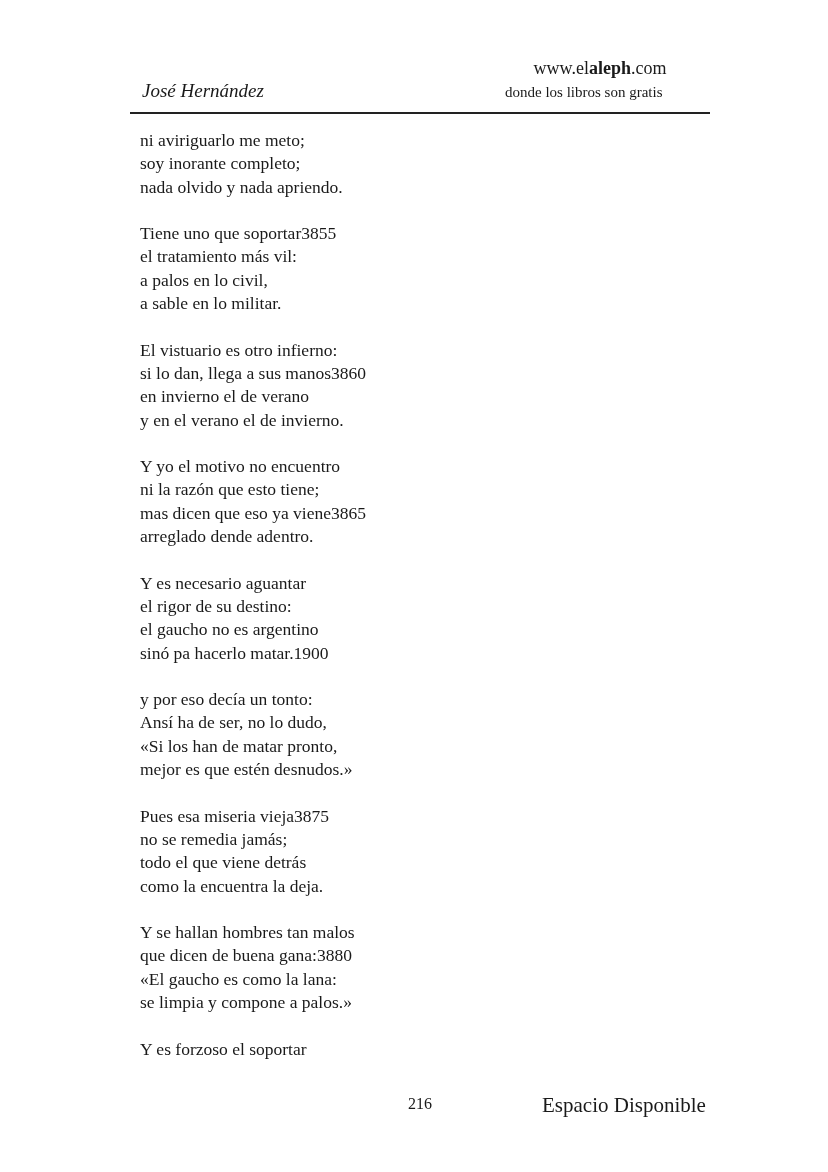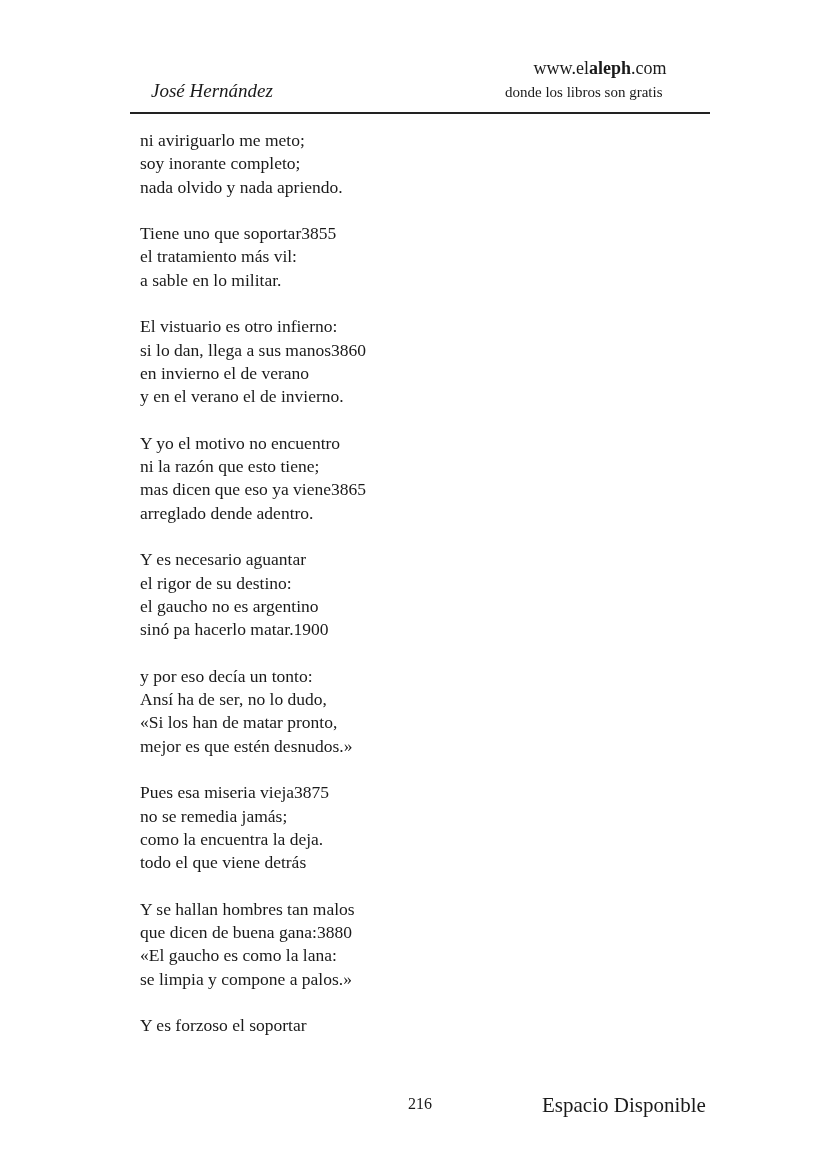--- a/index.html
+++ b/index.html
@@ -1,18 +1,18 @@
 <!DOCTYPE html>
 <html><head>
 <meta charset="utf-8">
 <style>
   html, body { margin: 0; padding: 0; background: #ffffff; }
   body { width: 828px; height: 1172px; position: relative; overflow: hidden;
          font-family: "Liberation Serif", "DejaVu Serif", serif; color: #1a1a1a; }
-  .header-author { position: absolute; left: 151px; top: 80px; font-size: 19px; font-style: italic; }
+  .header-author { position: absolute; left: 142px; top: 80px; font-size: 19px; font-style: italic; }
   .header-site { position: absolute; left: 505px; top: 58px; width: 190px; text-align: center; font-size: 18px; }
   .header-site b { font-weight: bold; margin-top: 8px; }
   .header-tagline { position: absolute; left: 505px; top: 84px; width: 190px; font-size: 15px; }
   .header-rule { position: absolute; left: 130px; top: 112px; width: 580px; height: 0; border-top: 2px solid #222; }
   .poem { position: absolute; left: 140px; top: 129px; width: 540px; font-size: 17.5px; line-height: 23.3px; }
   .stanza { margin: 0 0 23.3px 0; }
   .verse { display: flex; justify-content: flex-start; height: 23.3px; white-space: nowrap; }
   .verse-num { width: 60px; text-align: left; margin-right: 23px; }
   .footer-page { position: absolute; left: 408px; top: 1095px; font-size: 16px; font-weight: normal; }
   .footer-note { position: absolute; left: 510px; top: 1093px; font-size: 21px; margin-left: 32px; }
@@ -42,20 +42,24 @@
         <span class="verse-num"></span>
       </div>
     </div>
     <div class="stanza">
       <div class="verse">
         <span>Tiene uno que soportar</span>
         <span class="verse-num">3855</span>
       </div>
       <div class="verse">
         <span>el tratamiento más vil:</span>
+        <span class="verse-num"></span>
+      </div>
+      <div class="verse">
+        <span>a palos en lo civil,</span>
         <span class="verse-num"></span>
       </div>
       <div class="verse">
         <span>a sable en lo militar.</span>
         <span class="verse-num"></span>
       </div>
     </div>
     <div class="stanza">
       <div class="verse">
         <span>El vistuario es otro infierno:</span>
@@ -131,25 +135,25 @@
     <div class="stanza">
       <div class="verse">
         <span>Pues esa miseria vieja</span>
         <span class="verse-num">3875</span>
       </div>
       <div class="verse">
         <span>no se remedia jamás;</span>
         <span class="verse-num"></span>
       </div>
       <div class="verse">
-        <span>como la encuentra la deja.</span>
+        <span>todo el que viene detrás</span>
         <span class="verse-num"></span>
       </div>
       <div class="verse">
-        <span>todo el que viene detrás</span>
+        <span>como la encuentra la deja.</span>
         <span class="verse-num"></span>
       </div>
     </div>
     <div class="stanza">
       <div class="verse">
         <span>Y se hallan hombres tan malos</span>
         <span class="verse-num"></span>
       </div>
       <div class="verse">
         <span>que dicen de buena gana:</span>

